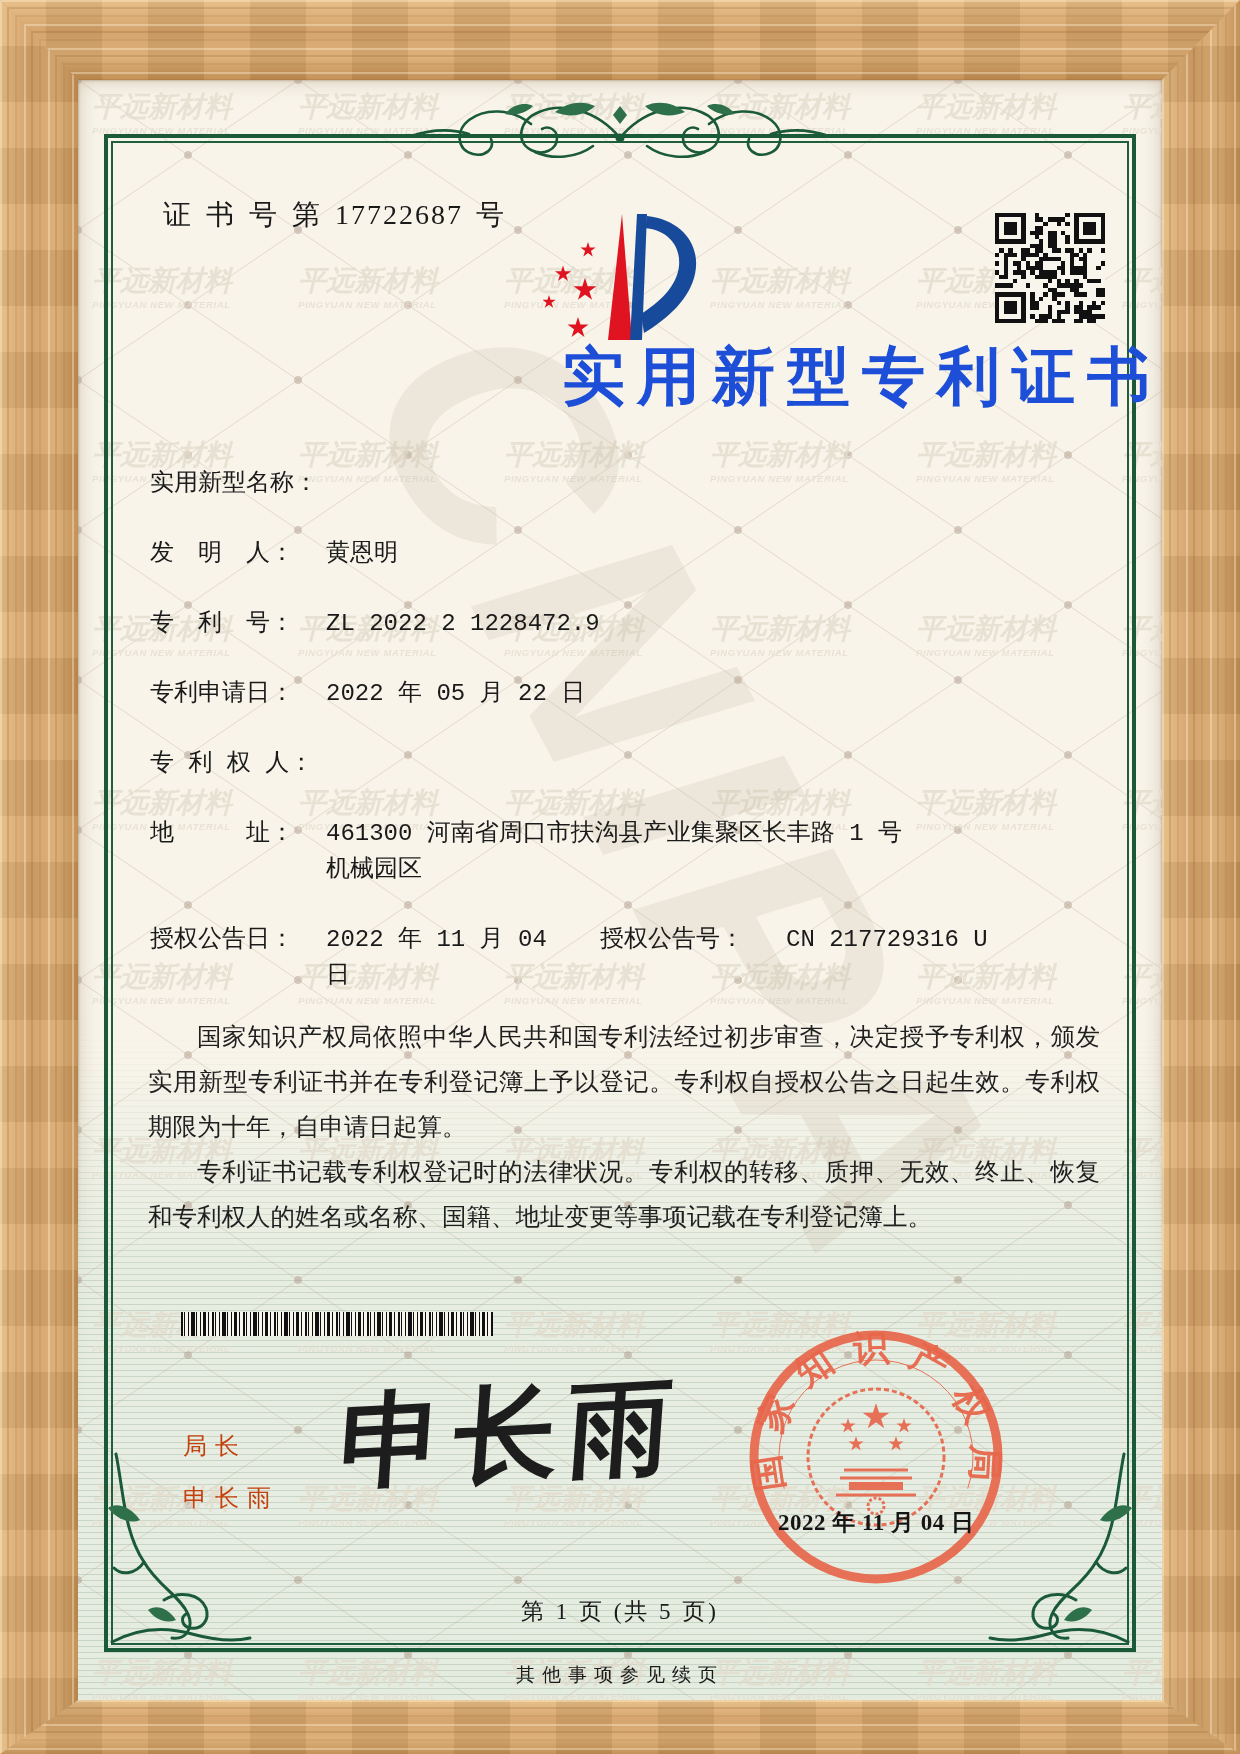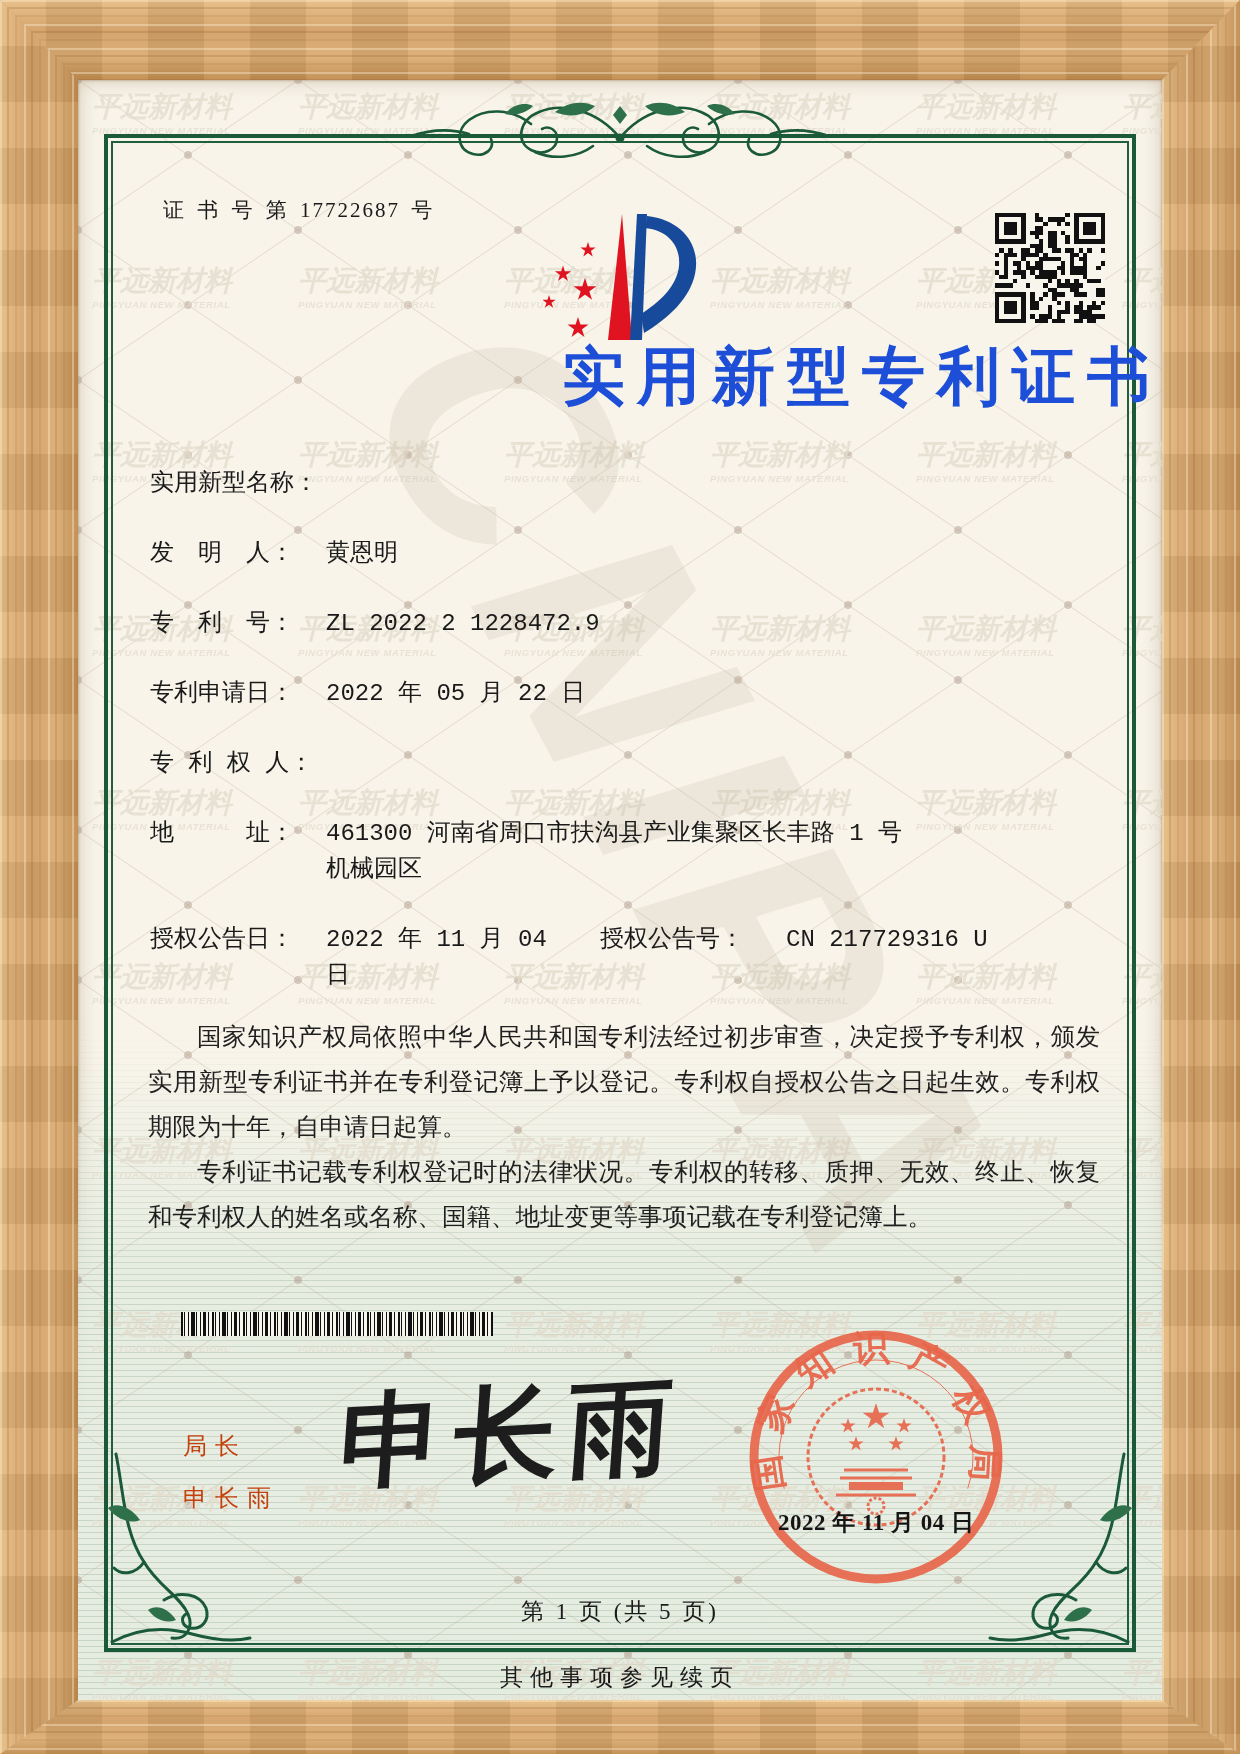--- a/index.html
+++ b/index.html
@@ -72,21 +72,21 @@
   .green-border{position:absolute; left:26px; top:54px; right:26px; bottom:48px;
     border:4px solid #1a5a39;}
   .green-border::before{content:""; position:absolute; inset:3px; border:2px solid #1f5f3e;}
   .orn{position:absolute; pointer-events:none;}
   .orn-top{top:14px; left:50%; transform:translateX(-50%); width:430px; height:80px;}
   .orn-corner{width:150px; height:200px; bottom:52px;}
   .orn-br{right:30px;} .orn-bl{left:30px;}
 
   
   .abs{position:absolute;}
-  .cert-number{left:85px; top:116px; font-size:21px; letter-spacing:2px; word-spacing:4px;}
+  .cert-number{left:85px; top:116px; font-size:28px; letter-spacing:2px; word-spacing:4px;}
   .logo{left:465px; top:106px; width:160px; height:160px;}
   .qr{left:917px; top:133px; width:110px; height:110px;}
   .title{left:0; right:0; top:254px; text-align:right; font-size:63px; font-weight:700;
     letter-spacing:12px; color:#1d4ed8;}
   .fields{left:72px; right:60px; top:386px; font-size:24px; line-height:36px;font-family:Liberation Mono, monospace;}
   .frow{display:flex; margin-bottom:34px;}
   .flabel{flex:0 0 176px; white-space:pre;}
   .fvalue{flex:0 1 auto;}
   .fvalue.address{max-width:600px;}
   .fvalue.w250{flex:0 0 250px;}
@@ -101,21 +101,21 @@
       #101010 15px 16px, transparent 16px 19px, #101010 19px 20px, transparent 20px 22px,
       #101010 22px 25px, transparent 25px 27px, #101010 27px 28px, transparent 28px 31px);}
   .signer{left:105px; top:1340px; font-size:24px; letter-spacing:8px; line-height:52px; color:#c2410c;}
   .signature-script{
     left:262px; top:1286px; font-size:104px; font-weight:700; letter-spacing:10px;
     color:#1d1d1d; transform:rotate(-3deg) skewX(-7deg); white-space:nowrap;
   }
   .seal{left:663px; top:1242px; width:270px; height:270px;}
   .seal-ring-font{font-family:"Liberation Serif","DejaVu Serif",serif; font-weight:700;}
   .page-indicator{left:0; right:0; top:1516px; text-align:center; font-size:23px; letter-spacing:3px;}
-  .continuation-note{left:0; right:0; top:1582px; text-align:center; font-size:23px; letter-spacing:7px;}
+  .continuation-note{left:0; right:0; top:1582px; text-align:center; font-size:19px; letter-spacing:7px;}
 </style>
 </head>
 <body>
 
 <div class="page">
 
   <div class="wood wood-h wood-top"></div>
   <div class="wood wood-h wood-bottom"></div>
   <div class="wood wood-v wood-left"></div>
   <div class="wood wood-v wood-right"></div>

